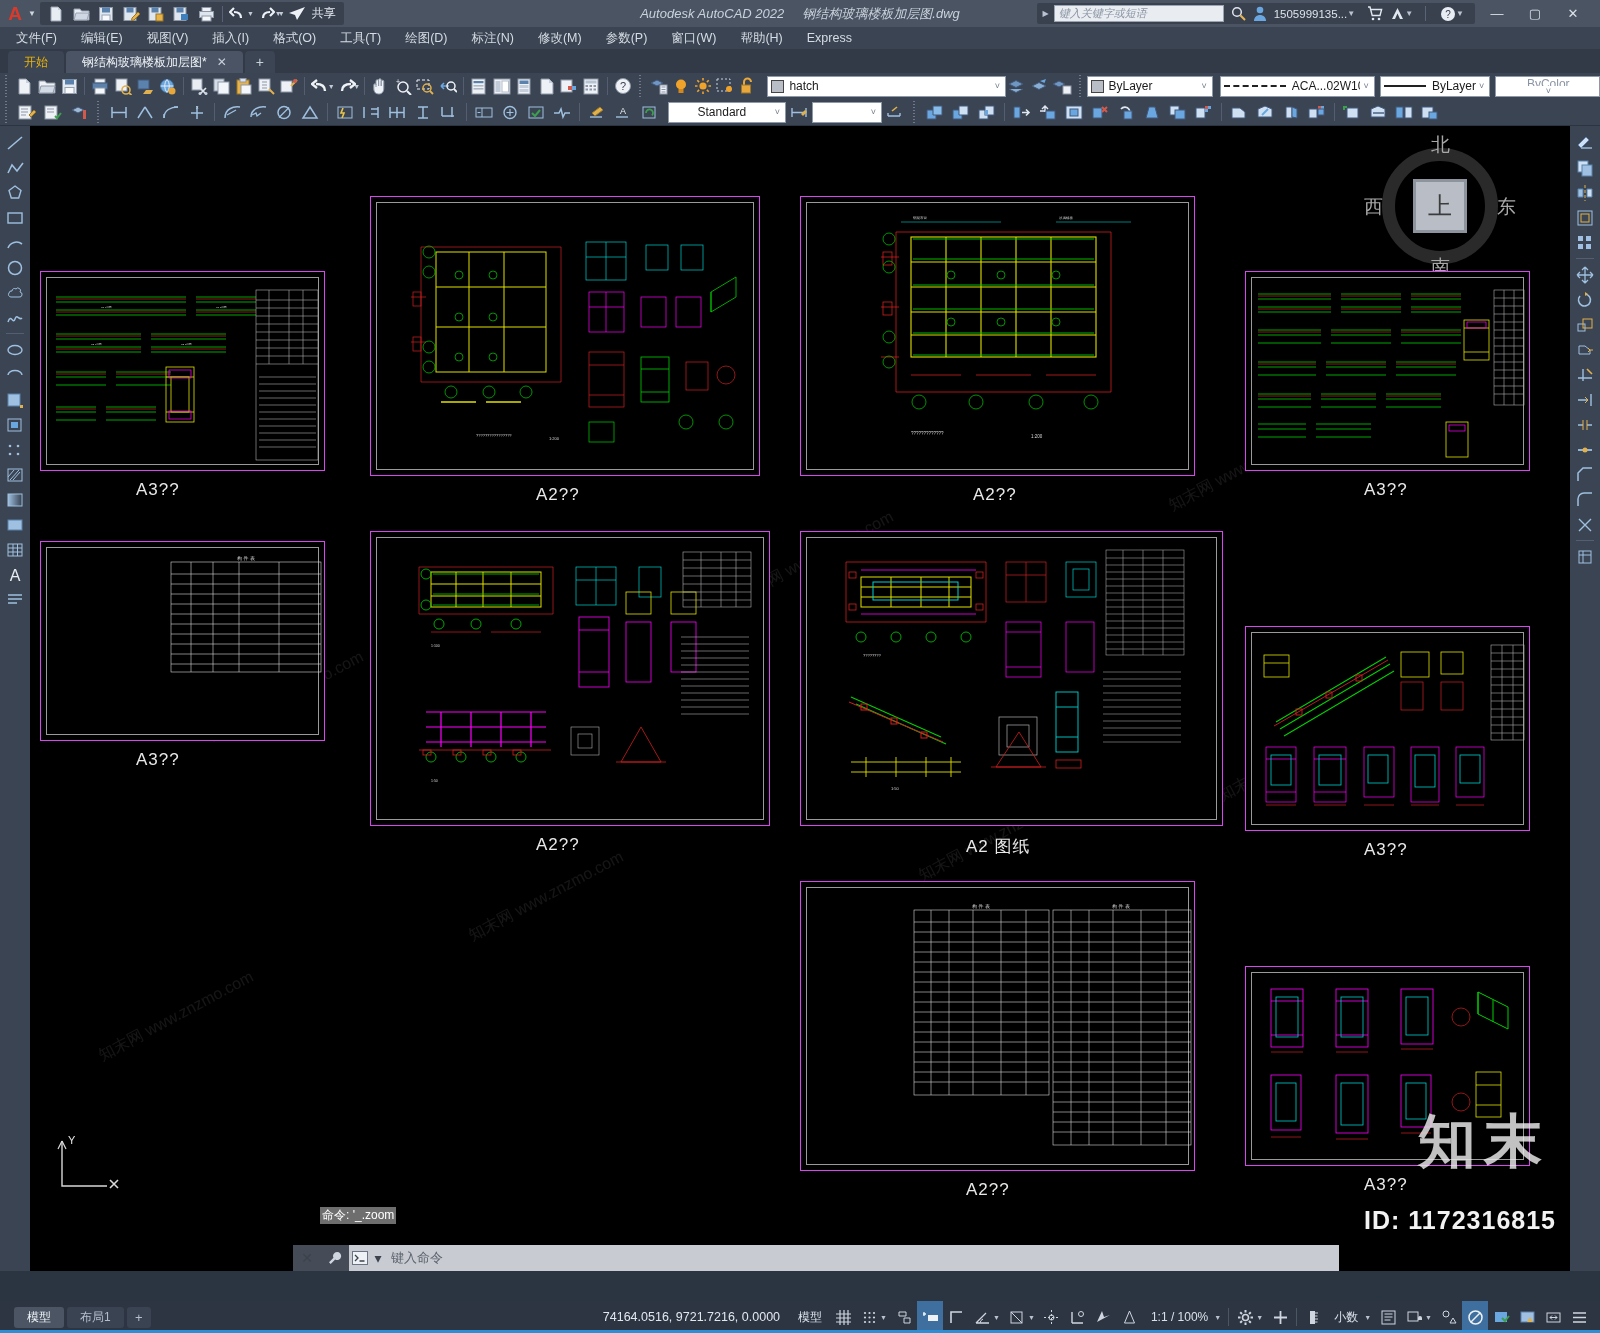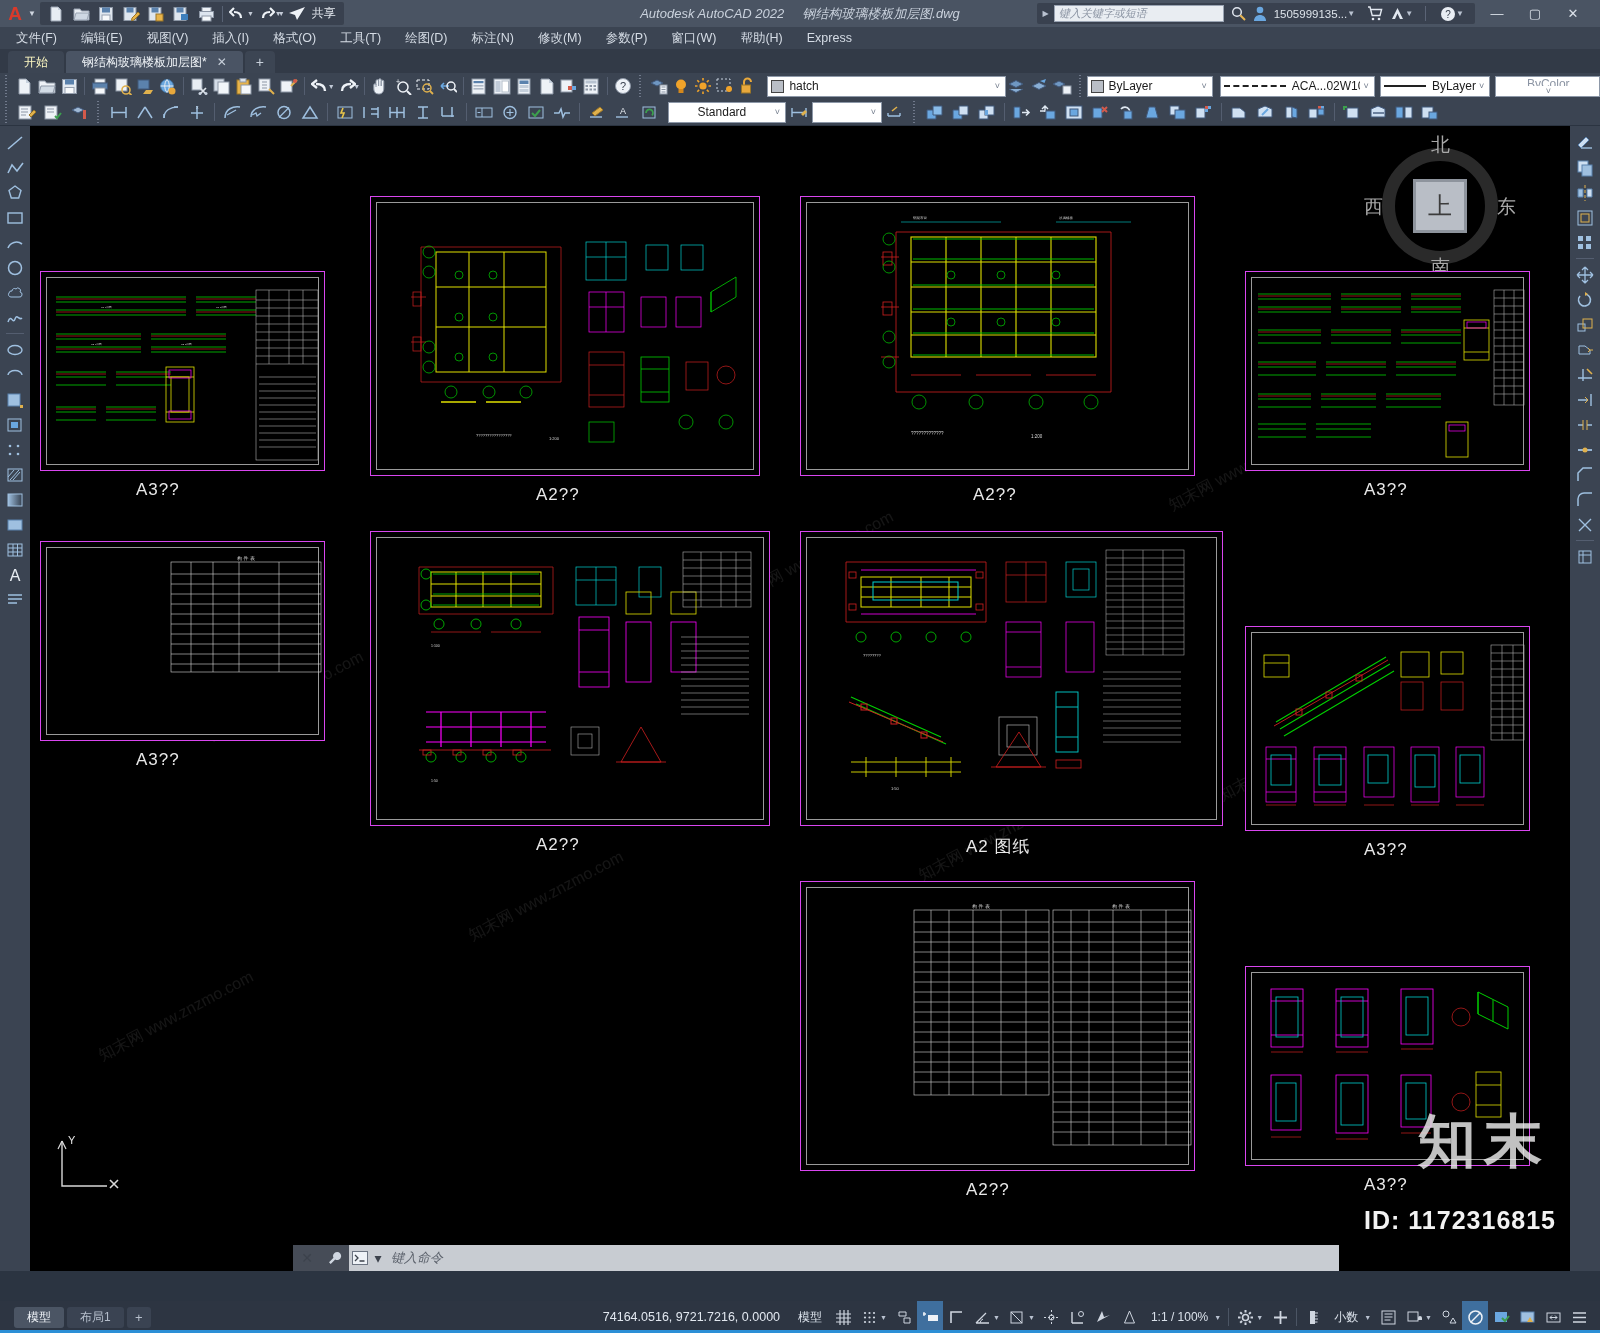--- a/index.html
+++ b/index.html
@@ -59,21 +59,21 @@
   }
   .menu-item { color: #d5dce5; font-size: 12.5px; padding: 0 12px; line-height: 22px; }
 
   
   .tabbar {
     position: absolute; left: 0; top: 49px; width: 1600px; height: 24px;
     background: #323a47; display: flex; align-items: flex-end; padding-left: 8px;
   }
   .ftab {
     height: 22px; display: flex; align-items: center; padding: 0 16px;
-    color: #fef9c3; font-size: 12px; background: #3c4553;
+    color: #eab308; font-size: 12px; background: #3c4553;
     border-radius: 4px 4px 0 0; margin-right: 2px;
   }
   .ftab.active { background: #4a5464; color: #f0f4f8; }
   .ftab .x { margin-left: 10px; font-size: 12px; color: #c8d0db; }
   .ftab-plus { width: 30px; height: 22px; display: flex; align-items: center;
                justify-content: center; color: #c8d0db; font-size: 14px;
                background: #3c4553; border-radius: 4px 4px 0 0; }
 
   
   .tbrow {
@@ -169,21 +169,21 @@
     background: #6e6e6e; color: #ffffff; display: inline-block; padding: 0 2px;
     white-space: nowrap; font-family: "Liberation Sans", sans-serif; font-size: 12px;
   }
   .cmdbar {
     position: absolute; left: 263px; bottom: 0px; width: 1046px; height: 26px;
     background: #c8ccd2; display: flex; align-items: center;
   }
   .cmd-ic { width: 22px; height: 24px; display: flex; align-items: center; justify-content: center; color: #3c424c; font-size: 14px; }
   .cmd-input {
     flex: 1; height: 22px; background: #c8ccd2; color: #5d636d; font-size: 13px;
-    display: flex; align-items: center; padding-left: 6px; font-style: italic;
+    display: flex; align-items: center; padding-left: 6px; 
   }
   .cmd-dark { background: #464c57; width: 56px; height: 26px; display: flex; align-items: center; justify-content: space-around; }
 
   
   .statusbar {
     position: absolute; left: 0; bottom: 0; width: 1600px; height: 32px;
     background: #2d3542; display: flex; align-items: center;
   }
   .sb-layouts { display: flex; align-items: center; padding-left: 14px; }
   .lay-tab {
@@ -1649,20 +1649,21 @@
     <div class="ucs">
       <svg width="90" height="80" viewBox="0 0 90 80">
         <path d="M10 5 V50 H55" stroke="#d8d8d8" stroke-width="1.4" fill="none"></path>
         <path d="M10 5 l-4 8 M10 5 l4 8" stroke="#d8d8d8" stroke-width="1.2" fill="none"></path>
         <text x="16" y="8" font-size="11" fill="#e4e4e4" font-family="Liberation Sans">Y</text>
         <path d="M58 44 l8 8 M66 44 l-8 8" stroke="#d8d8d8" stroke-width="1.6"></path>
       </svg>
     </div>
 
     <div class="cmdhist">
+      <div><span class="cmdline-txt">命令: '_.zoom</span></div>
     </div>
 
     <div class="big-wm">知末</div>
     <div class="big-id">ID: 1172316815</div>
 
     <div class="cmdbar">
       <div class="cmd-dark">
         <span class="cmd-ic">✕</span>
         <span class="cmd-ic">
           <svg width="14" height="14" viewBox="0 0 14 14">

